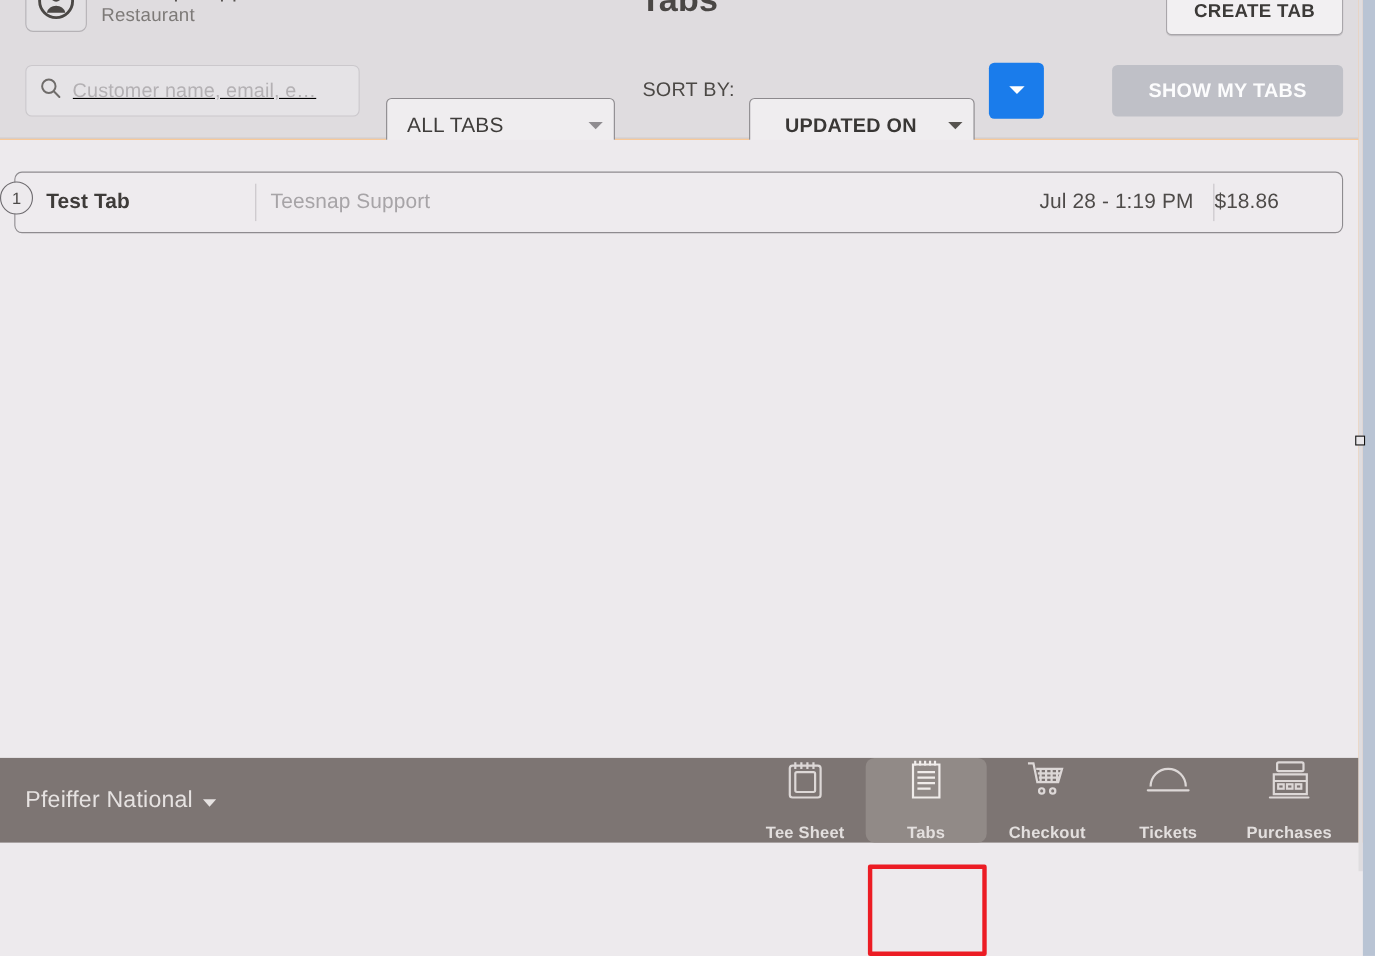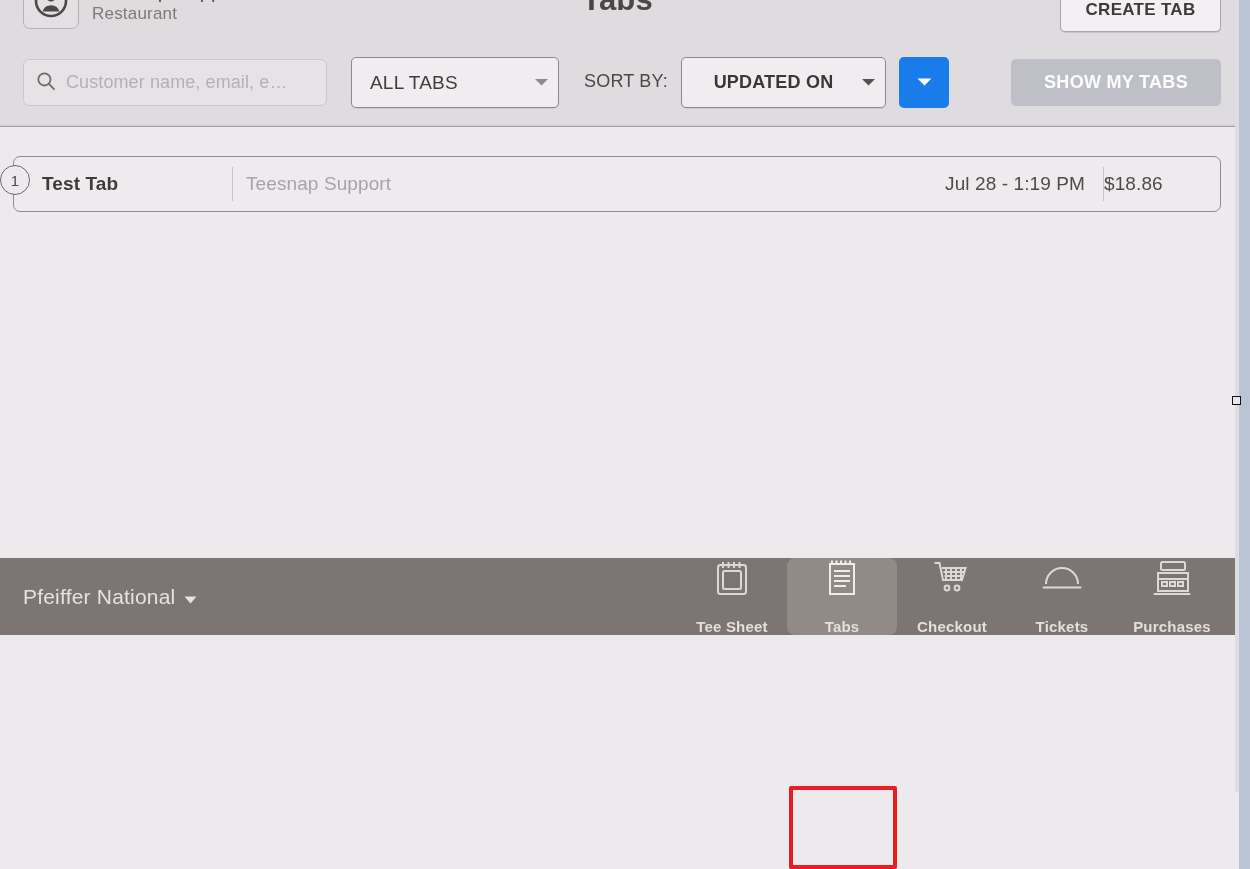--- a/index.html
+++ b/index.html
@@ -7,22 +7,22 @@
     width: 1250px;
     height: 869px;
     overflow: hidden;
     background: #edeaed;
     font-family: "Liberation Sans", sans-serif;
   }
 
   #app {
     position: relative;
     width: 1250px;
-    height: 635px;
-    background: #a3a3a3;
+    height: 766px;
+    background: #fdba74;
   }
 
   
   .right-strip {
     position: absolute;
     top: 0; right: 0;
     width: 11px; height: 869px;
     background: #b9c4d4;
   }
   .right-strip-inner {
@@ -120,20 +120,21 @@
     position: absolute;
     left: 23px; top: 3px;
     width: 304px; height: 47px;
     background: #e5e3e6;
     border: 1px solid #cbc8cc;
     border-radius: 6px;
     display: flex;
     align-items: center;
     padding: 0 12px;
     gap: 10px;
+    text-decoration: underline;
   }
   .search-box svg { flex: 0 0 auto; }
   .search-input {
     border: 0;
     outline: 0;
     background: transparent;
     font-family: "Liberation Sans", sans-serif;
     font-size: 18px;
     color: #55524f;
     width: 100%;
@@ -143,20 +144,21 @@
 
   .select {
     position: relative;
     background: #efedef;
     border: 1px solid #8c898d;
     border-radius: 5px;
     display: flex;
     align-items: center;
     cursor: pointer;
     box-shadow: 0 1px 0 rgba(0,0,0,.07);
+    margin-top: 32px;
   }
   .select .sel-label {
     flex: 1;
     text-align: center;
     font-size: 18px;
     font-weight: 700;
     color: #393735;
     letter-spacing: .2px;
     padding-left: 14px;
   }

